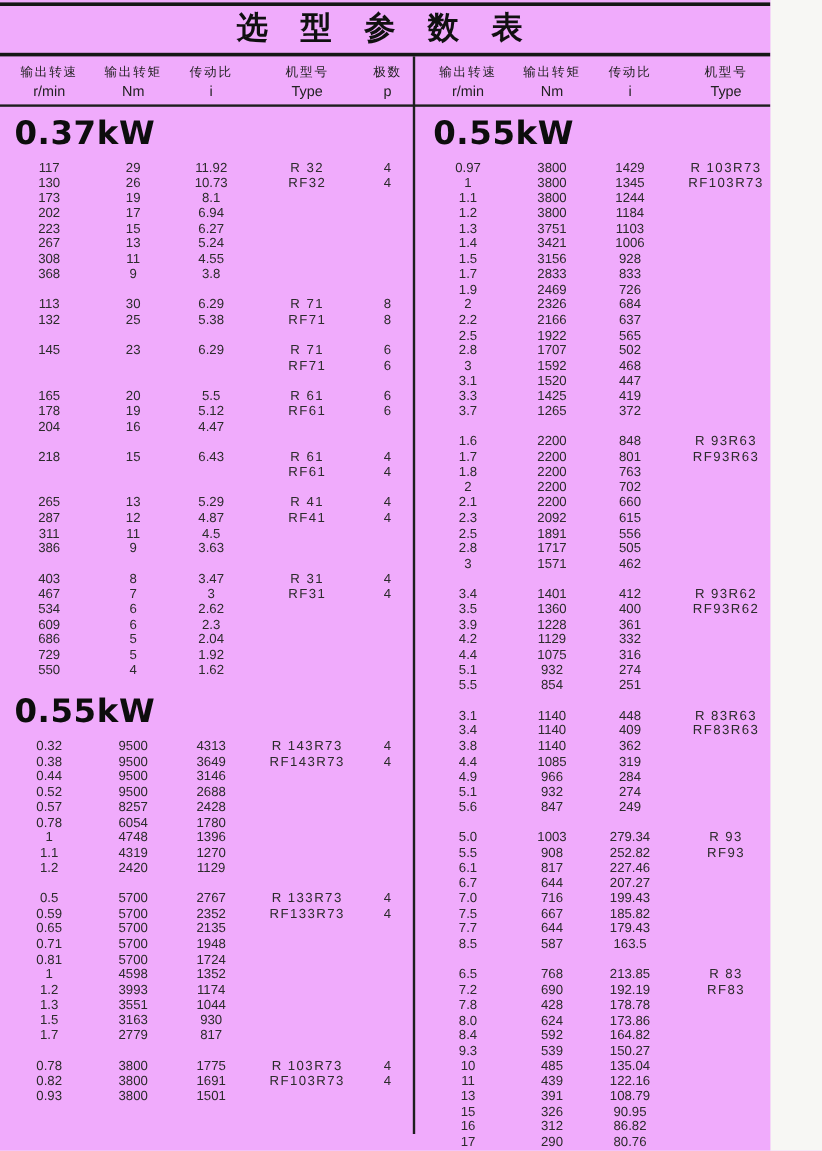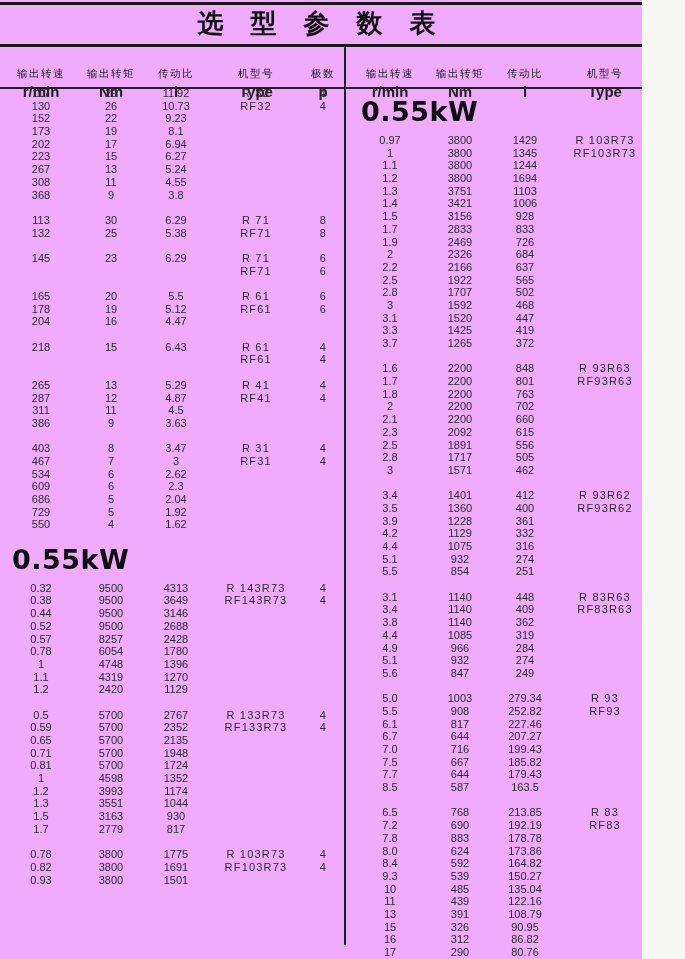--- a/index.html
+++ b/index.html
@@ -42,24 +42,24 @@
     height: 2px;
     background: #1e1e1e;
   }
 
   .half { flex: 0 0 342px; width: 342px; }
   .half.left  { margin-left: 2px; }
   .half.right { margin-left: 7px; }
 
   .grid5 { display: grid; grid-template-columns: 78px 62px 68px 92px 42px; }
 
-  .col-header { height: 40px; padding-top: 20px; }
+  .col-header { height: 40px; padding-top: 6px; }
   .hcell { text-align: center; }
   .hzh   { font-size: 10.5px; letter-spacing: 1.5px; color: #222; }
-  .hunit { font-size: 15px; margin-top: 2px; color: #222; font-weight: bold; }
+  .hunit { font-size: 12px; margin-top: 2px; color: #222; }
 
   .kw-heading {
     font-size: 27px;
     font-weight: bold;
     color: #0d0d0d;
     letter-spacing: 0.5px;
     margin: 9px 0 7px 10px;
     font-family: "DejaVu Sans", "Liberation Sans", sans-serif;
   }
 
@@ -102,41 +102,35 @@
           <div class="hcell">
             <div class="hzh">机型号</div>
             <div class="hunit">Type</div>
           </div>
           <div class="hcell">
             <div class="hzh">极数</div>
             <div class="hunit">p</div>
           </div>
         </div>
       <div class="col-content">
+          <div class="kw-heading">0.37kW</div>
           <div class="block">
             <div class="row grid5">
               <div class="cell c0">117</div>
               <div class="cell c1">29</div>
               <div class="cell c2">11.92</div>
               <div class="cell c3">R 32</div>
               <div class="cell c4">4</div>
             </div>
             <div class="row grid5">
               <div class="cell c0">130</div>
               <div class="cell c1">26</div>
               <div class="cell c2">10.73</div>
               <div class="cell c3">RF32</div>
               <div class="cell c4">4</div>
-            </div>
-            <div class="row grid5">
-              <div class="cell c0">152</div>
-              <div class="cell c1">22</div>
-              <div class="cell c2">9.23</div>
-              <div class="cell c3"></div>
-              <div class="cell c4"></div>
             </div>
             <div class="row grid5">
               <div class="cell c0">173</div>
               <div class="cell c1">19</div>
               <div class="cell c2">8.1</div>
               <div class="cell c3"></div>
               <div class="cell c4"></div>
             </div>
             <div class="row grid5">
               <div class="cell c0">202</div>
@@ -532,21 +526,21 @@
             <div class="row grid5">
               <div class="cell c0">1.1</div>
               <div class="cell c1">3800</div>
               <div class="cell c2">1244</div>
               <div class="cell c3"></div>
               <div class="cell c4"></div>
             </div>
             <div class="row grid5">
               <div class="cell c0">1.2</div>
               <div class="cell c1">3800</div>
-              <div class="cell c2">1694</div>
+              <div class="cell c2">1184</div>
               <div class="cell c3"></div>
               <div class="cell c4"></div>
             </div>
             <div class="row grid5">
               <div class="cell c0">1.3</div>
               <div class="cell c1">3751</div>
               <div class="cell c2">1103</div>
               <div class="cell c3"></div>
               <div class="cell c4"></div>
             </div>
@@ -870,21 +864,21 @@
             </div>
             <div class="row grid5">
               <div class="cell c0">7.2</div>
               <div class="cell c1">690</div>
               <div class="cell c2">192.19</div>
               <div class="cell c3">RF83</div>
               <div class="cell c4">4</div>
             </div>
             <div class="row grid5">
               <div class="cell c0">7.8</div>
-              <div class="cell c1">883</div>
+              <div class="cell c1">428</div>
               <div class="cell c2">178.78</div>
               <div class="cell c3"></div>
               <div class="cell c4"></div>
             </div>
             <div class="row grid5">
               <div class="cell c0">8.0</div>
               <div class="cell c1">624</div>
               <div class="cell c2">173.86</div>
               <div class="cell c3"></div>
               <div class="cell c4"></div>

